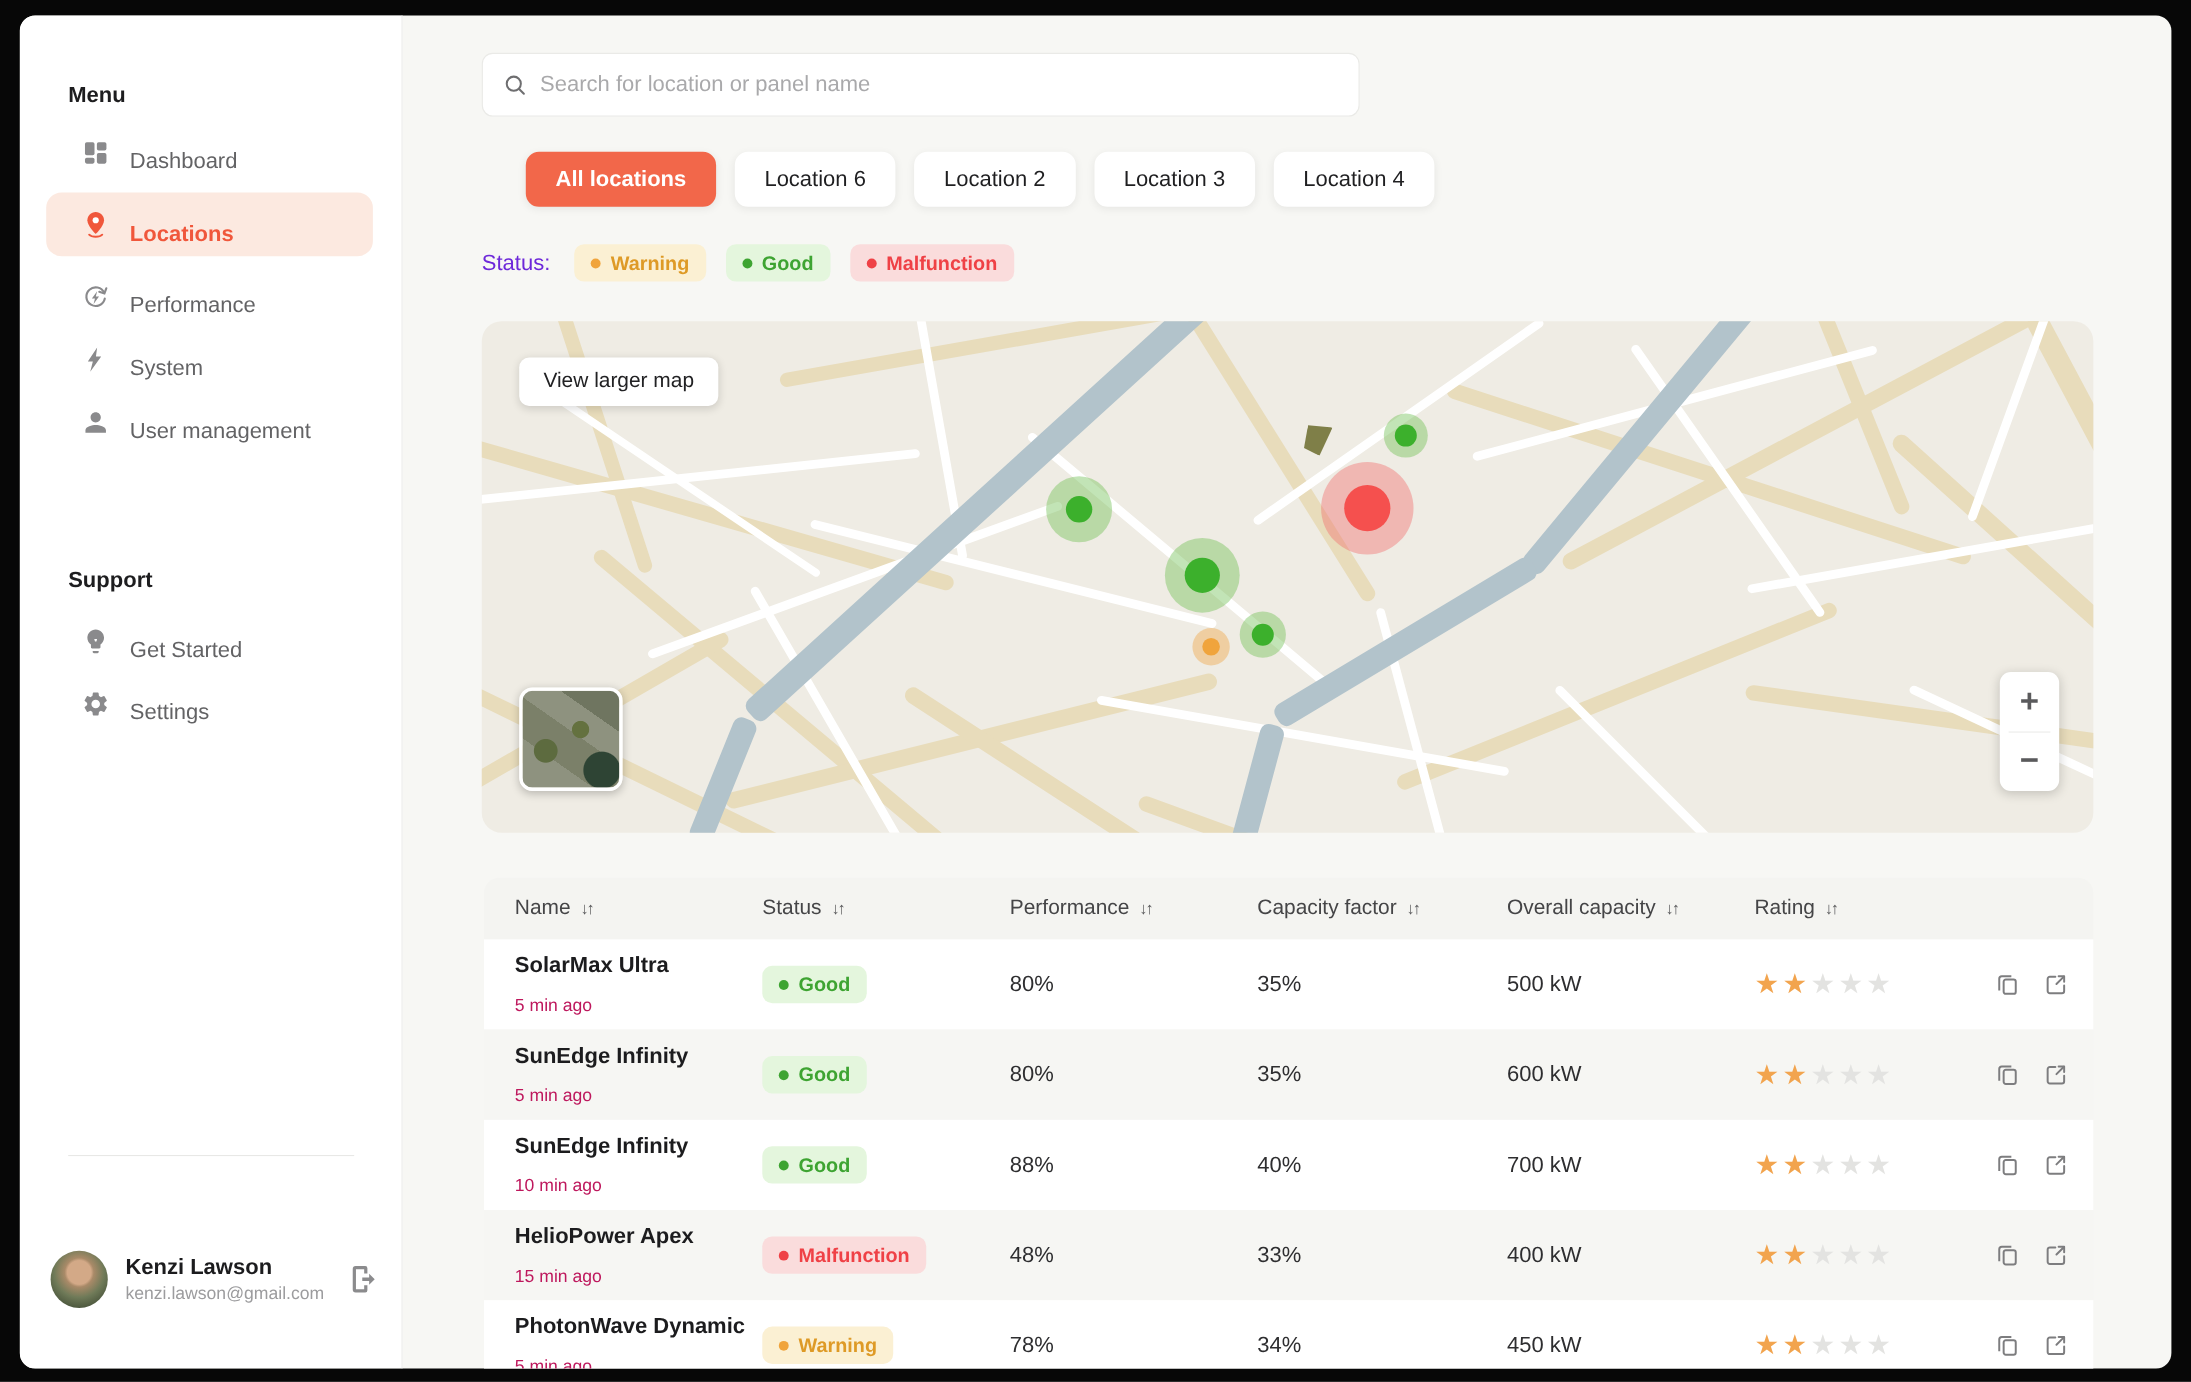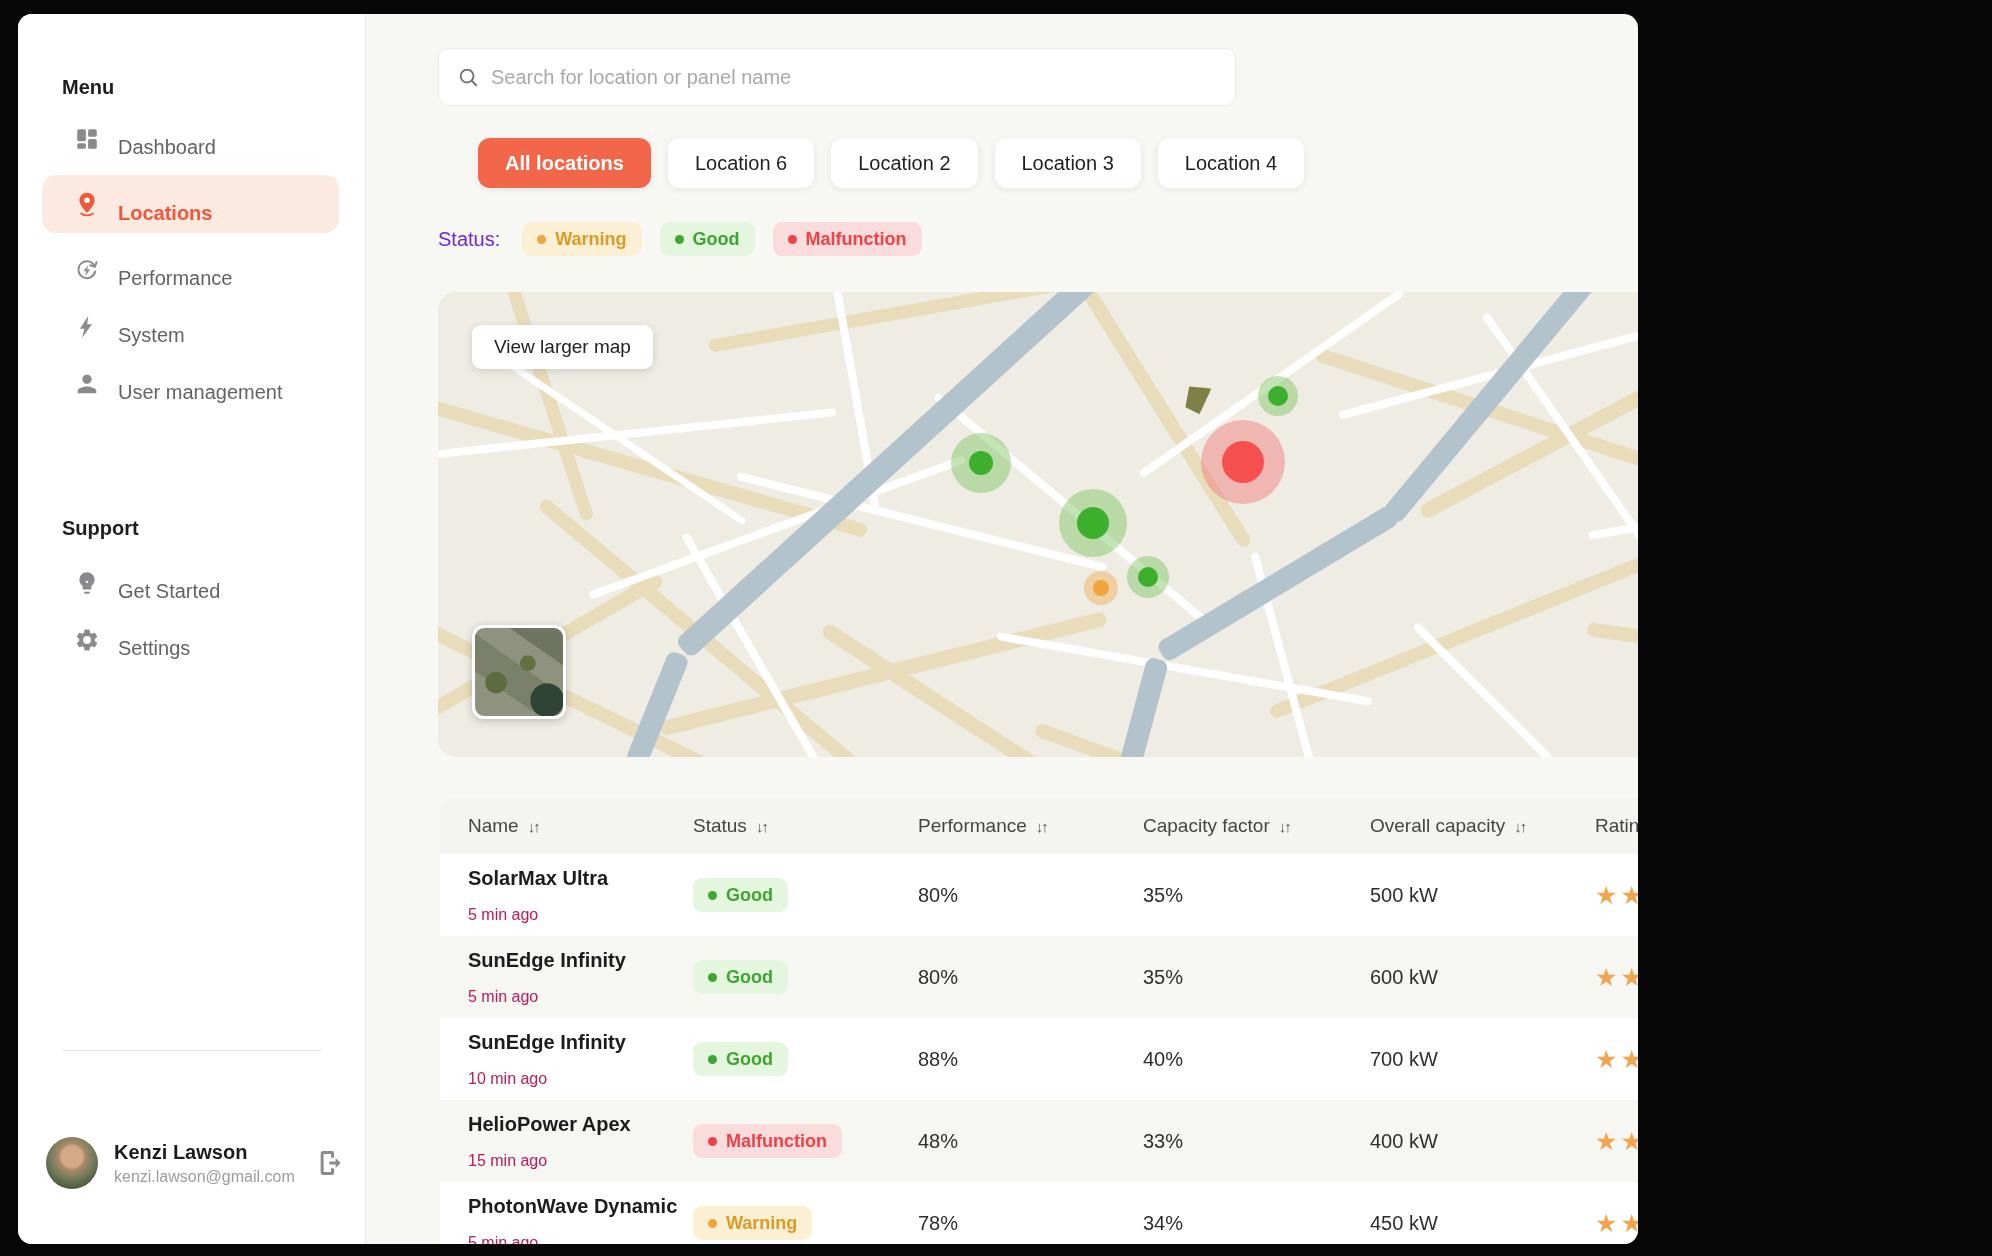--- a/index.html
+++ b/index.html
@@ -1,17 +1,17 @@
 <!DOCTYPE html>
 <html><head>
 <meta charset="utf-8">
 <style>
   * { margin:0; padding:0; box-sizing:border-box; }
   html,body { width:1992px; height:1256px; background:#070707; font-family:"Liberation Sans","DejaVu Sans",sans-serif; overflow:hidden; }
-  .window { position:absolute; left:18px; top:14px; width:1620px; height:1230px; background:#F7F7F4; border-radius:14px; overflow:hidden; }
+  .window { position:absolute; left:18px; top:14px; width:1956px; height:1230px; background:#F7F7F4; border-radius:14px; overflow:hidden; }
 
   
   .sidebar { position:absolute; left:0; top:0; bottom:0; width:348px; background:#FFFFFF; border-right:1px solid #ECECE9; }
   .s-label { position:absolute; left:44px; font-size:20px; font-weight:700; color:#1d1d1f; }
   .s-label.menu { top:62px; }
   .s-label.support { top:503px; }
   .nav-list { position:absolute; left:0; right:0; }
   #menu-list { top:96px; }
   #support-list { top:540px; }
   .item { height:57px; margin:0 26px 0 24px; display:flex; align-items:center; gap:18px; padding-left:32px; border-radius:14px; cursor:pointer; }

